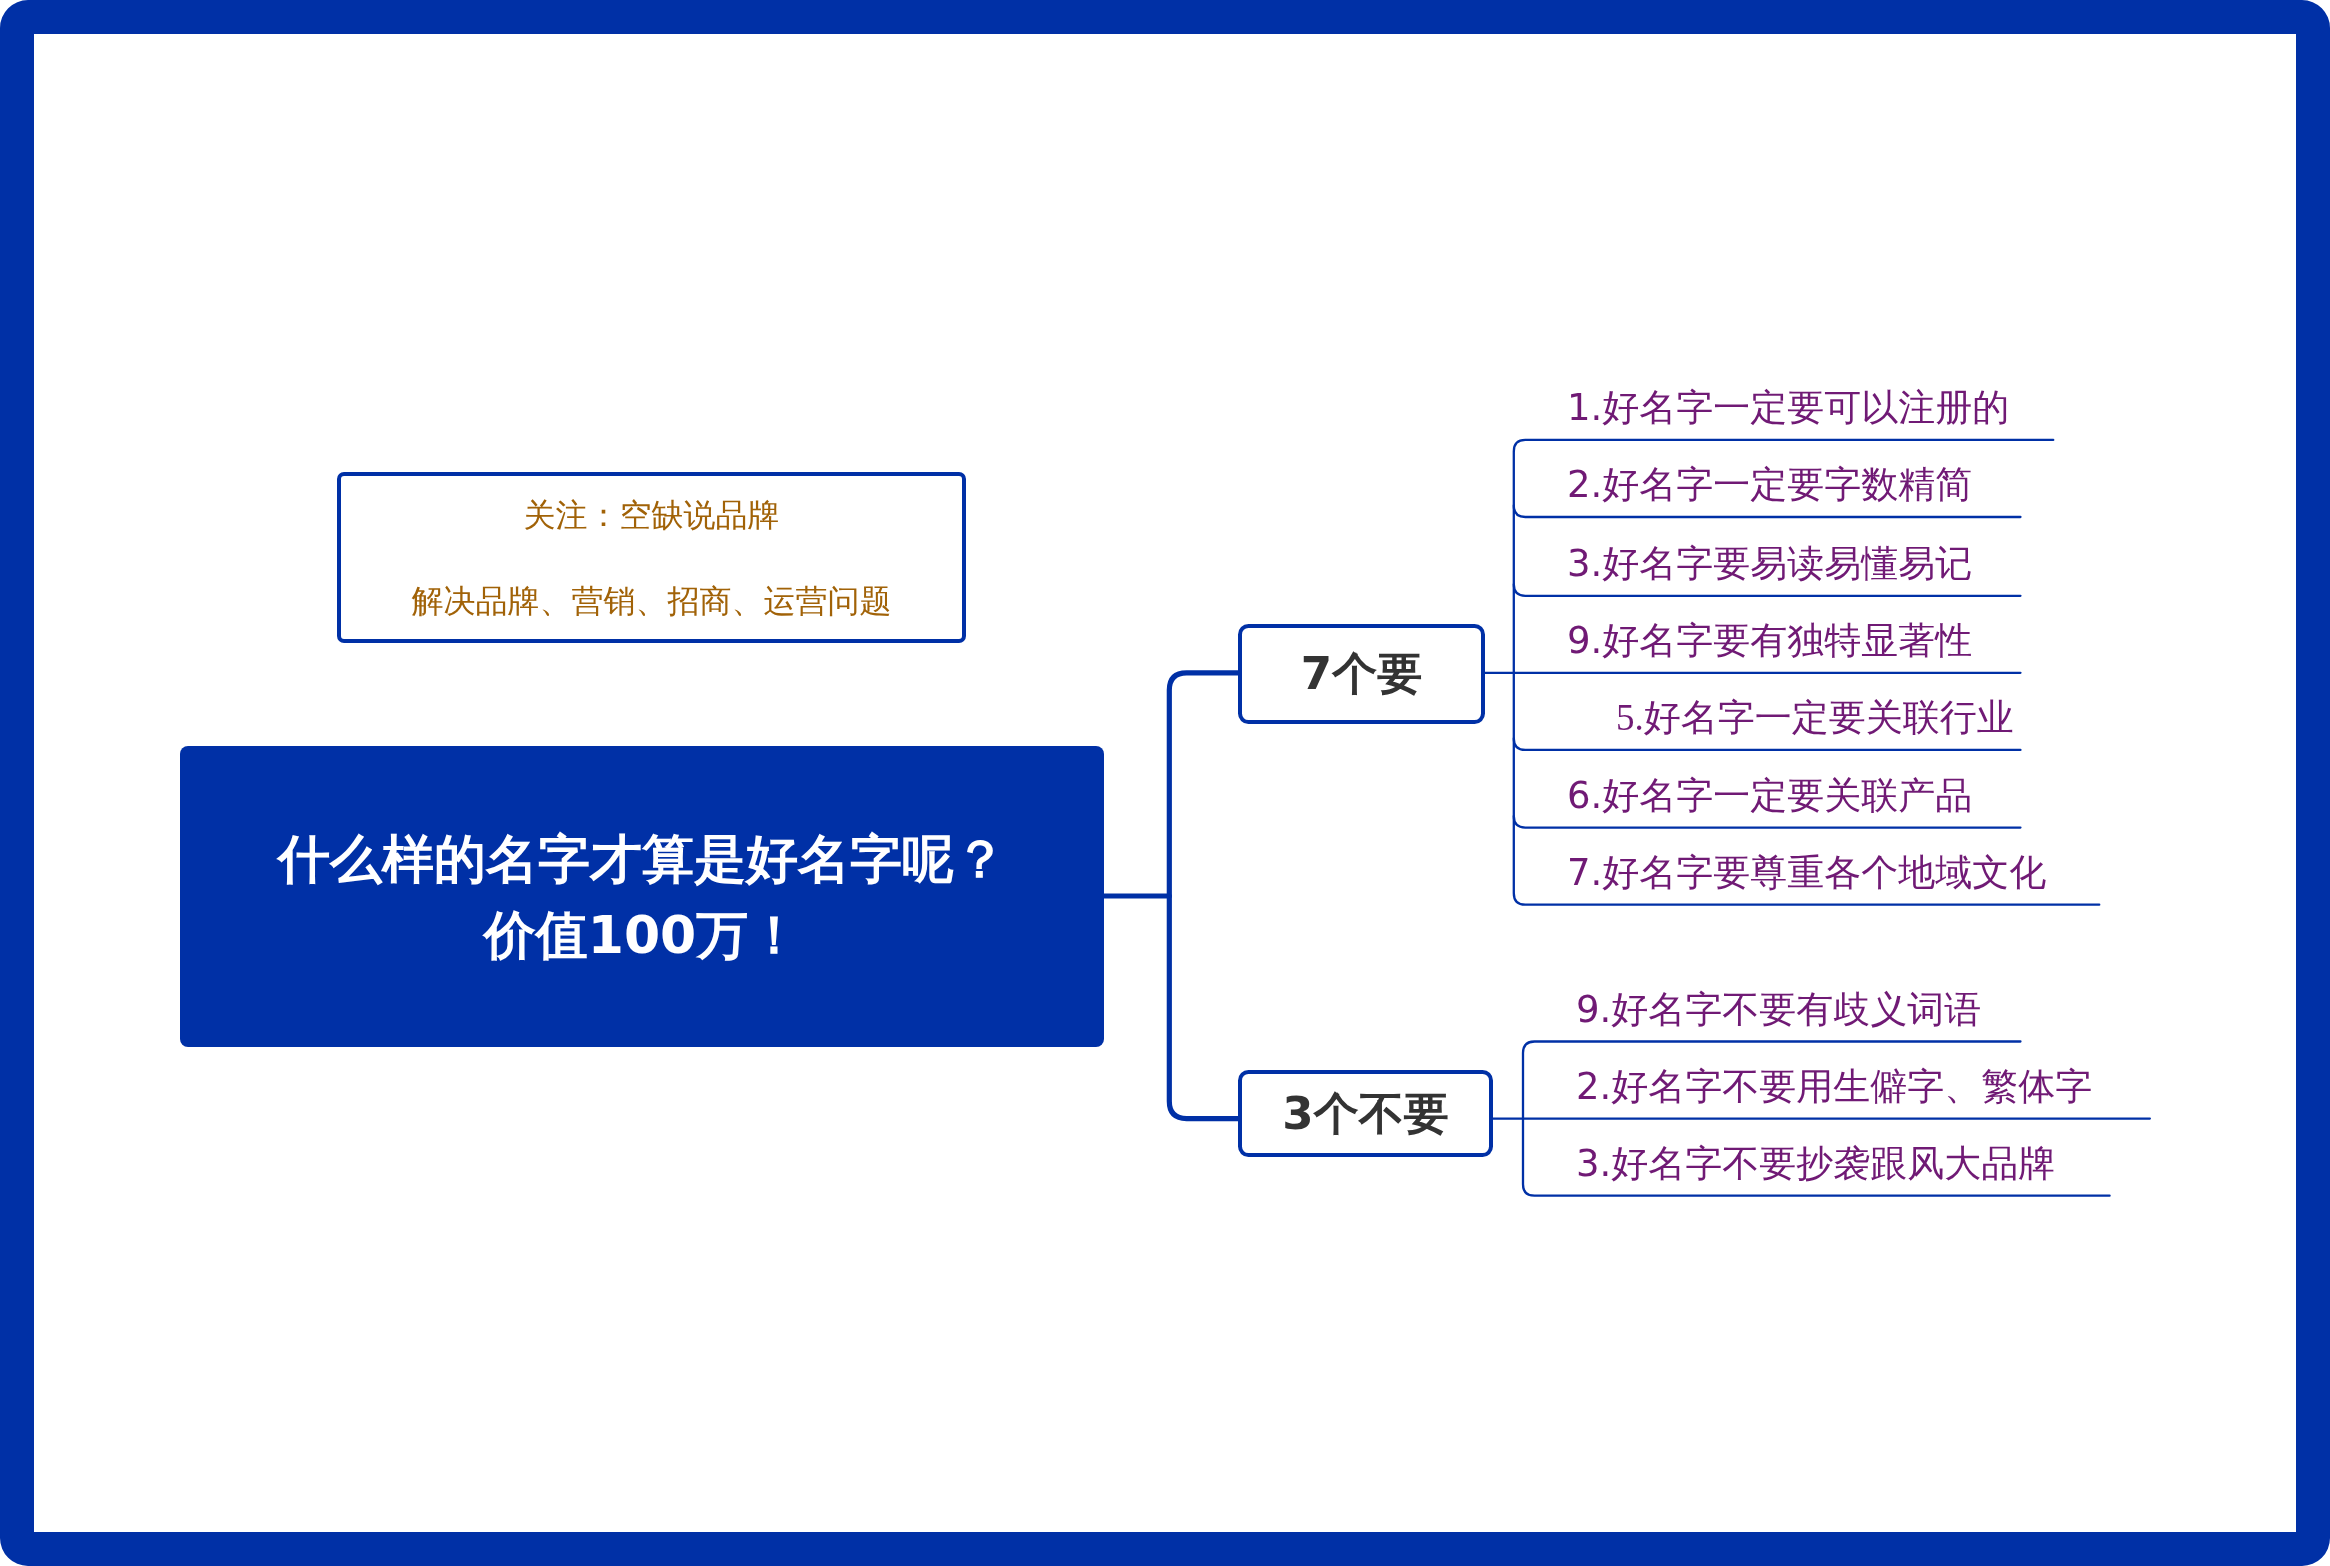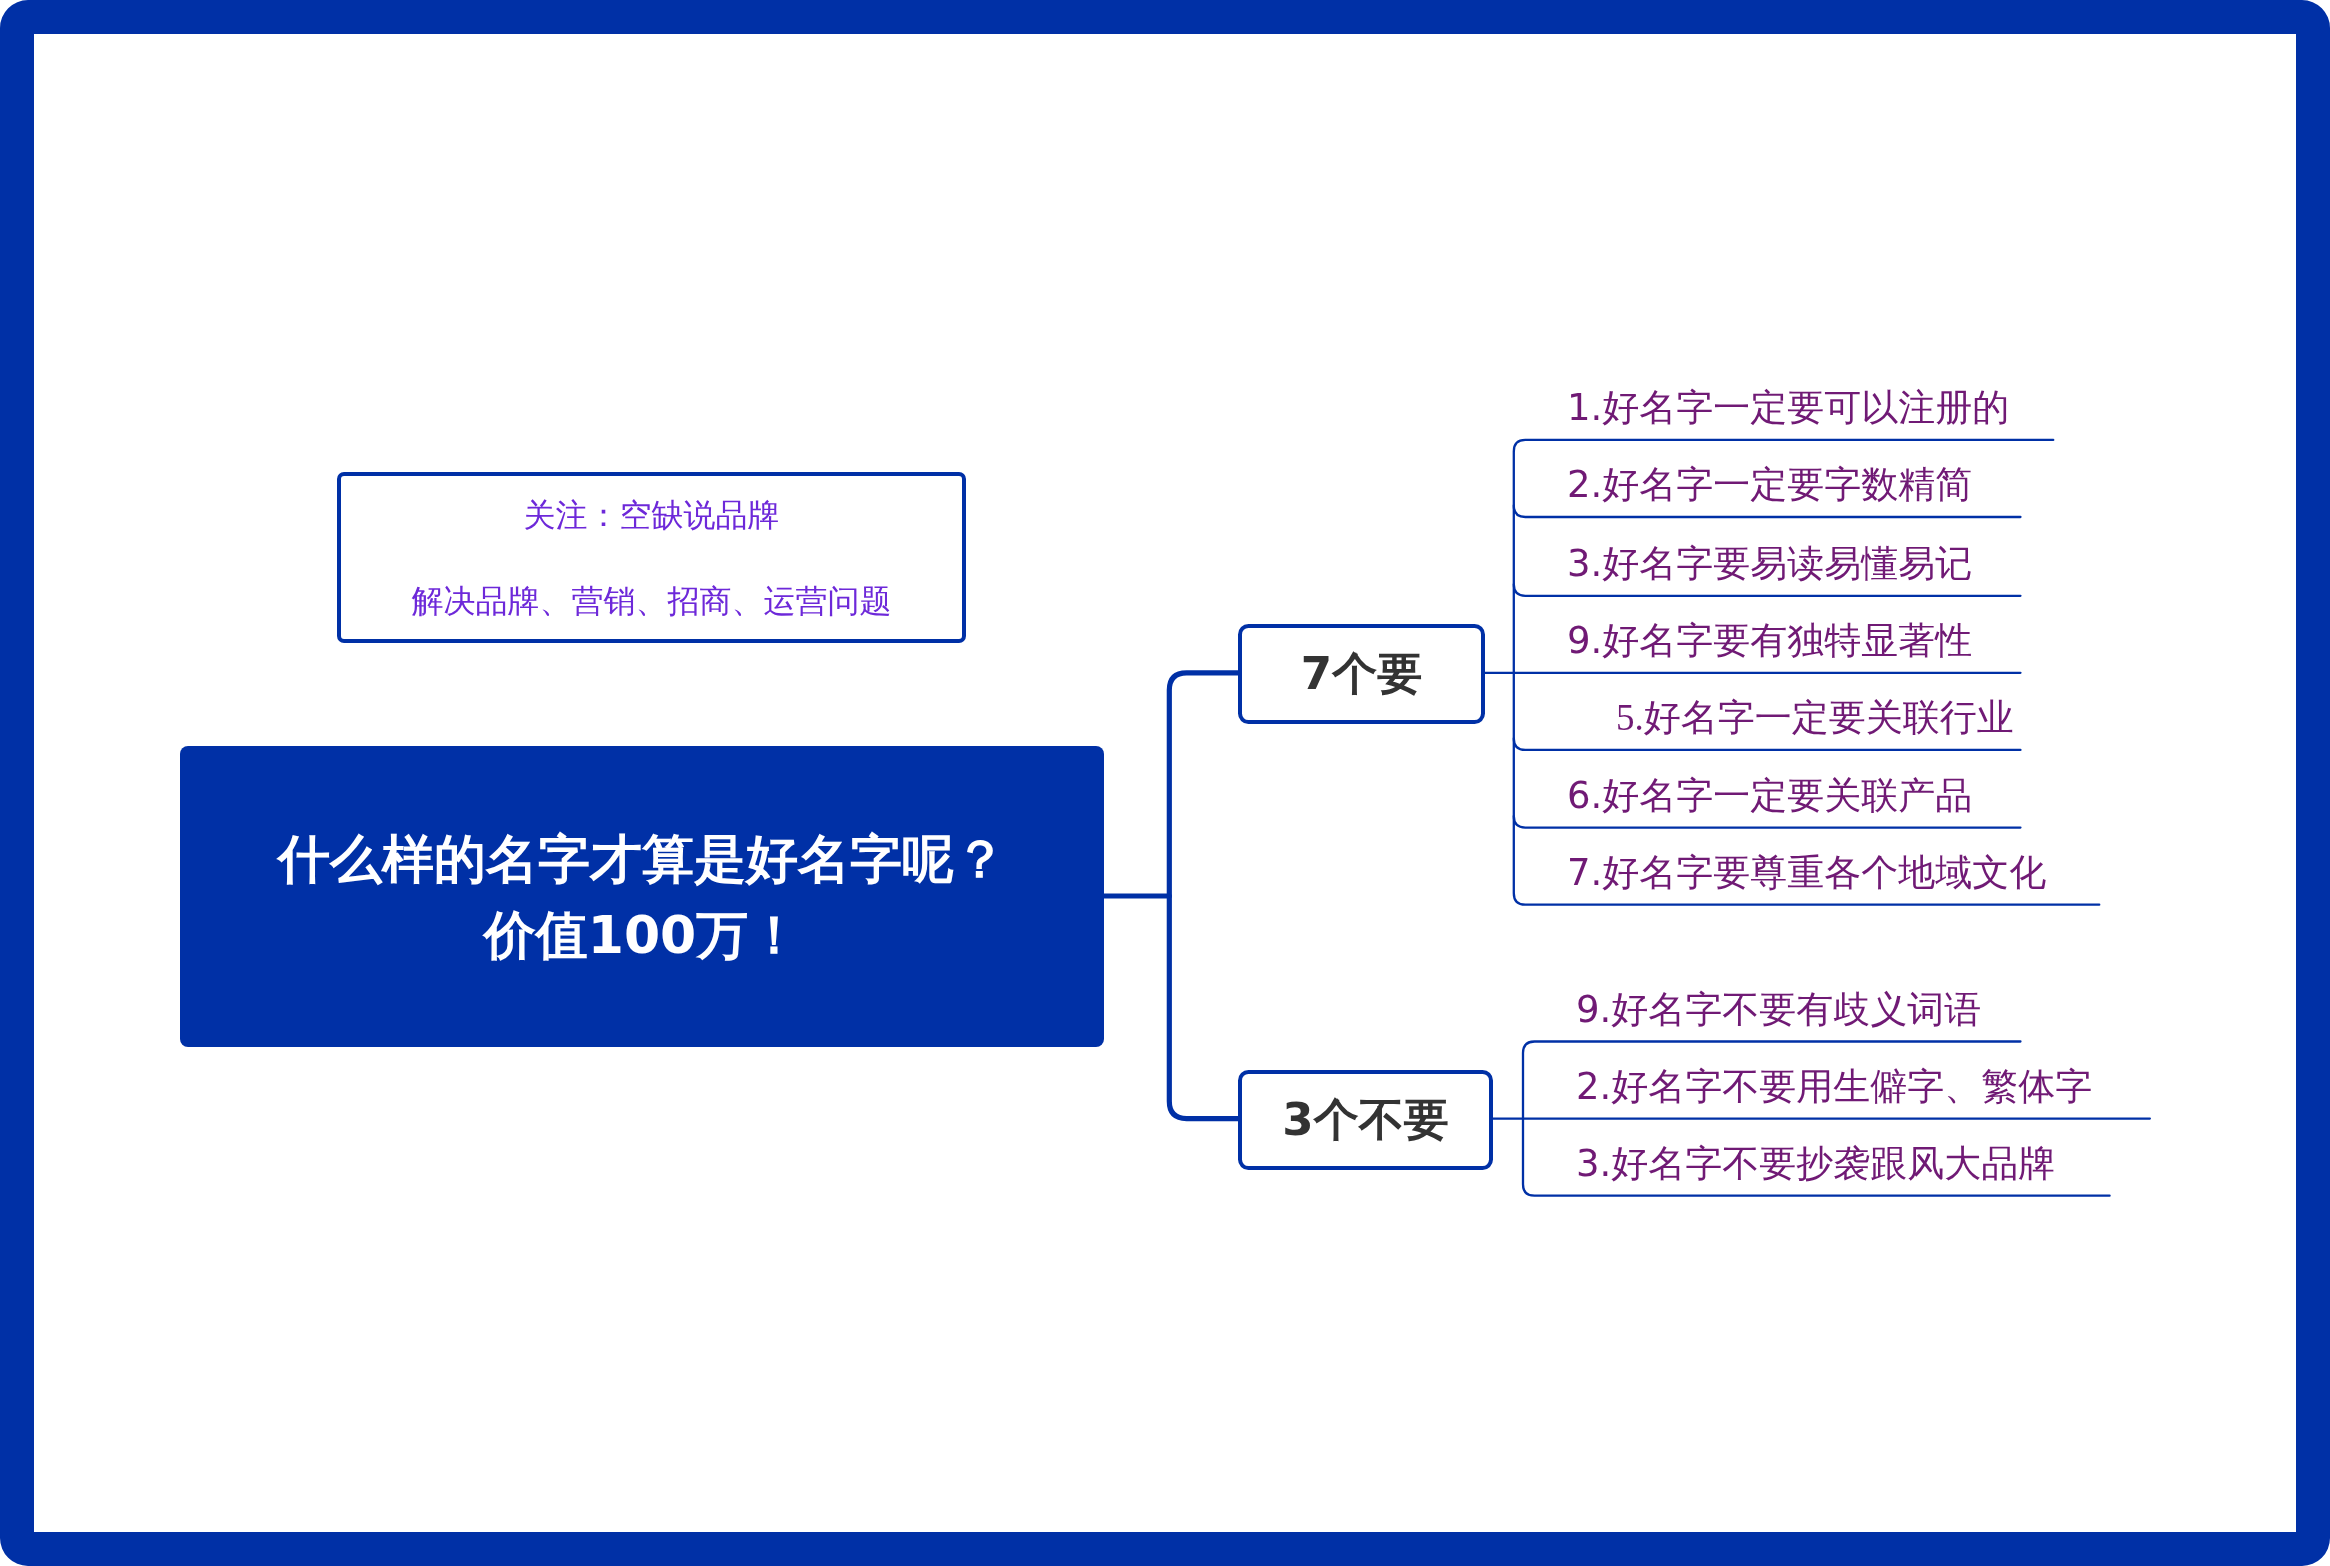--- a/index.html
+++ b/index.html
@@ -1,25 +1,25 @@
 <!DOCTYPE html>
 <html style="font-size:9.2px"><head>
 <meta charset="utf-8">
 <style>
   html, body { margin: 0; padding: 0; }
   body { width: 2330px; height: 1566px; position: relative; overflow: hidden; background: #ffffff; font-family: "DejaVu Sans", "Liberation Sans", sans-serif; }
   .frame { position: absolute; left: 0; top: 0; width: 2330px; height: 1566px; box-sizing: border-box; border: 34px solid #0030a6; border-radius: 28px; background: #ffffff; }
   .connectors { position: absolute; left: 0; top: 0; width: 2330px; height: 1566px; }
-  .callout { position: absolute; left: 337px; top: 472px; width: 629px; height: 171px; box-sizing: border-box; border: 4px solid #0030a6; border-radius: 7px; background: #fff; display: flex; flex-direction: column; justify-content: center; align-items: center; color: #6d28d9; font-size: 32px; line-height: 44px; gap: 42px; }
+  .callout { position: absolute; left: 337px; top: 472px; width: 629px; height: 171px; box-sizing: border-box; border: 4px solid #0030a6; border-radius: 7px; background: #fff; display: flex; flex-direction: column; justify-content: center; align-items: center; color: #a16207; font-size: 32px; line-height: 44px; gap: 42px; }
   .callout span { display: block; white-space: nowrap; }
   .root { position: absolute; left: 180px; top: 746px; width: 924px; height: 301px; background: #0030a6; border-radius: 8px; display: flex; flex-direction: column; justify-content: center; align-items: center; color: #ffffff; font-weight: bold; font-size: 52px; line-height: 76px; }
   .root span { display: block; white-space: nowrap; }
   .branch { position: absolute; box-sizing: border-box; border: 4.6px solid #0030a6; border-radius: 10.4px; background: #fff; display: flex; justify-content: center; align-items: center; color: #333333; font-size: 45px; font-weight: bold; }
   .b1 { left: 1238px; top: 624px; width: 247px; height: 100px; align-items: center; }
-  .b2 { left: 1238px; top: 1070px; width: 255px; height: 100px; }
+  .b2 { left: 1238px; top: 1070px; width: 255px; height: 87px; }
   .leaf { position: absolute; color: #701a75; font-size: 37px; line-height: 46px; white-space: nowrap; }
 </style>
 </head>
 <body>
 
 <div class="frame"></div>
 
 <svg class="connectors" viewBox="0 0 4051 2723" xmlns="http://www.w3.org/2000/svg">
   <g fill="none" stroke="#0030a6" stroke-linecap="round" stroke-linejoin="round">
 

